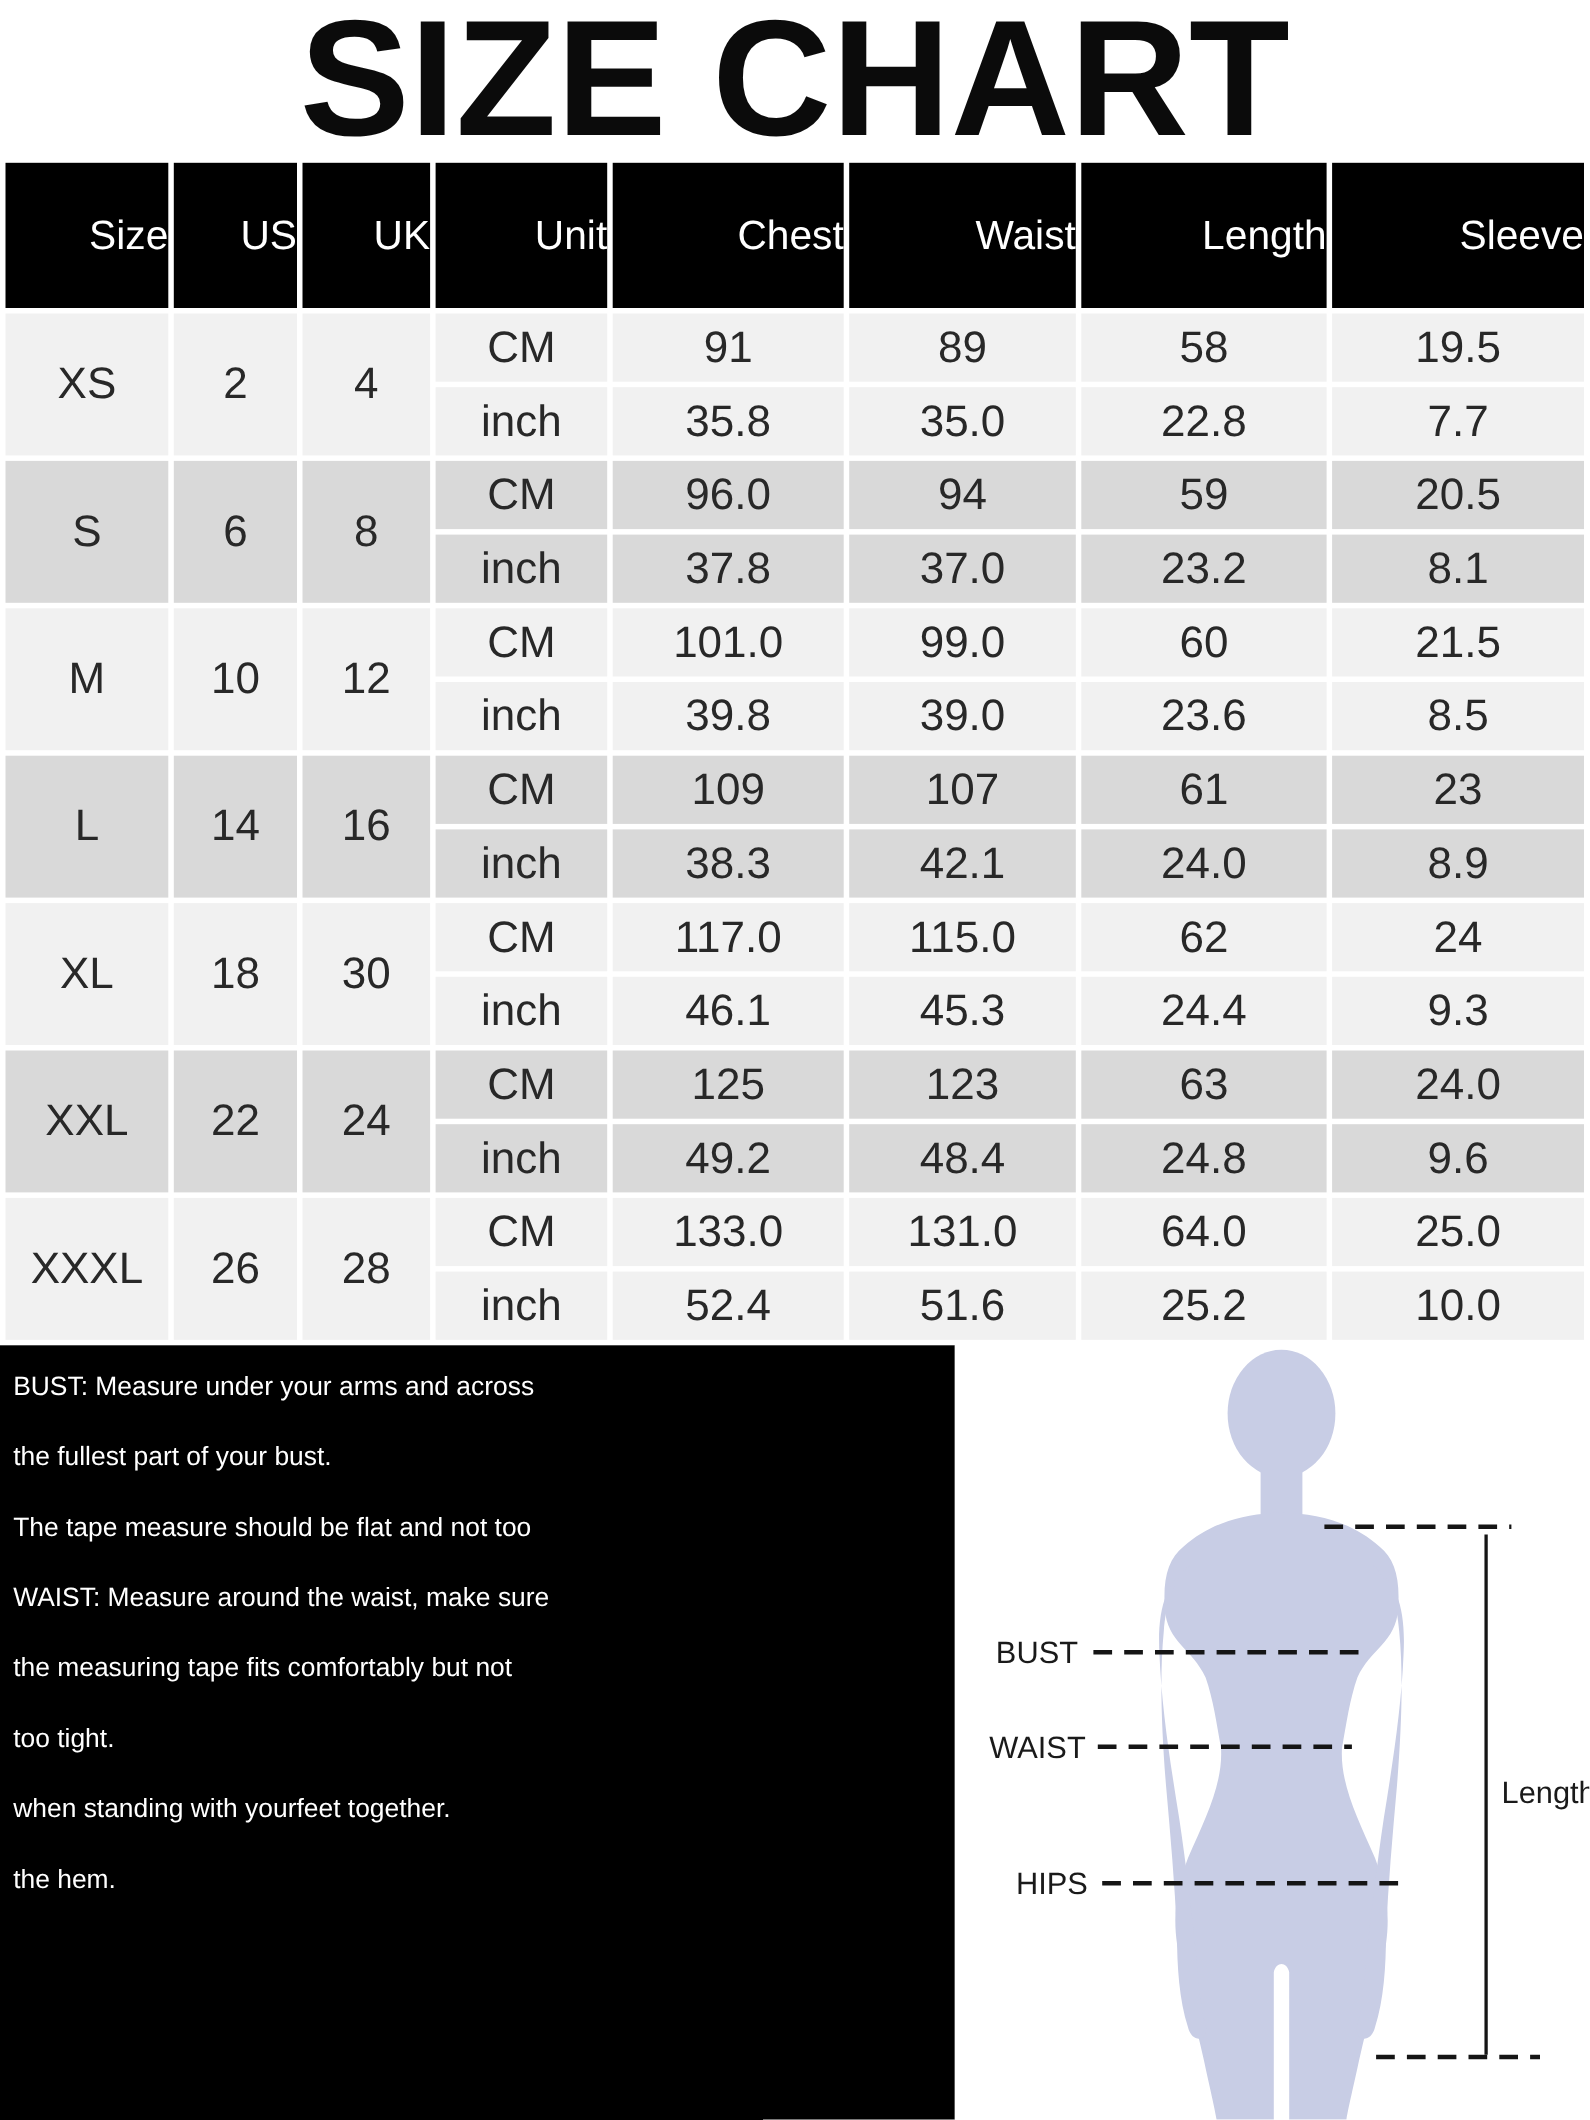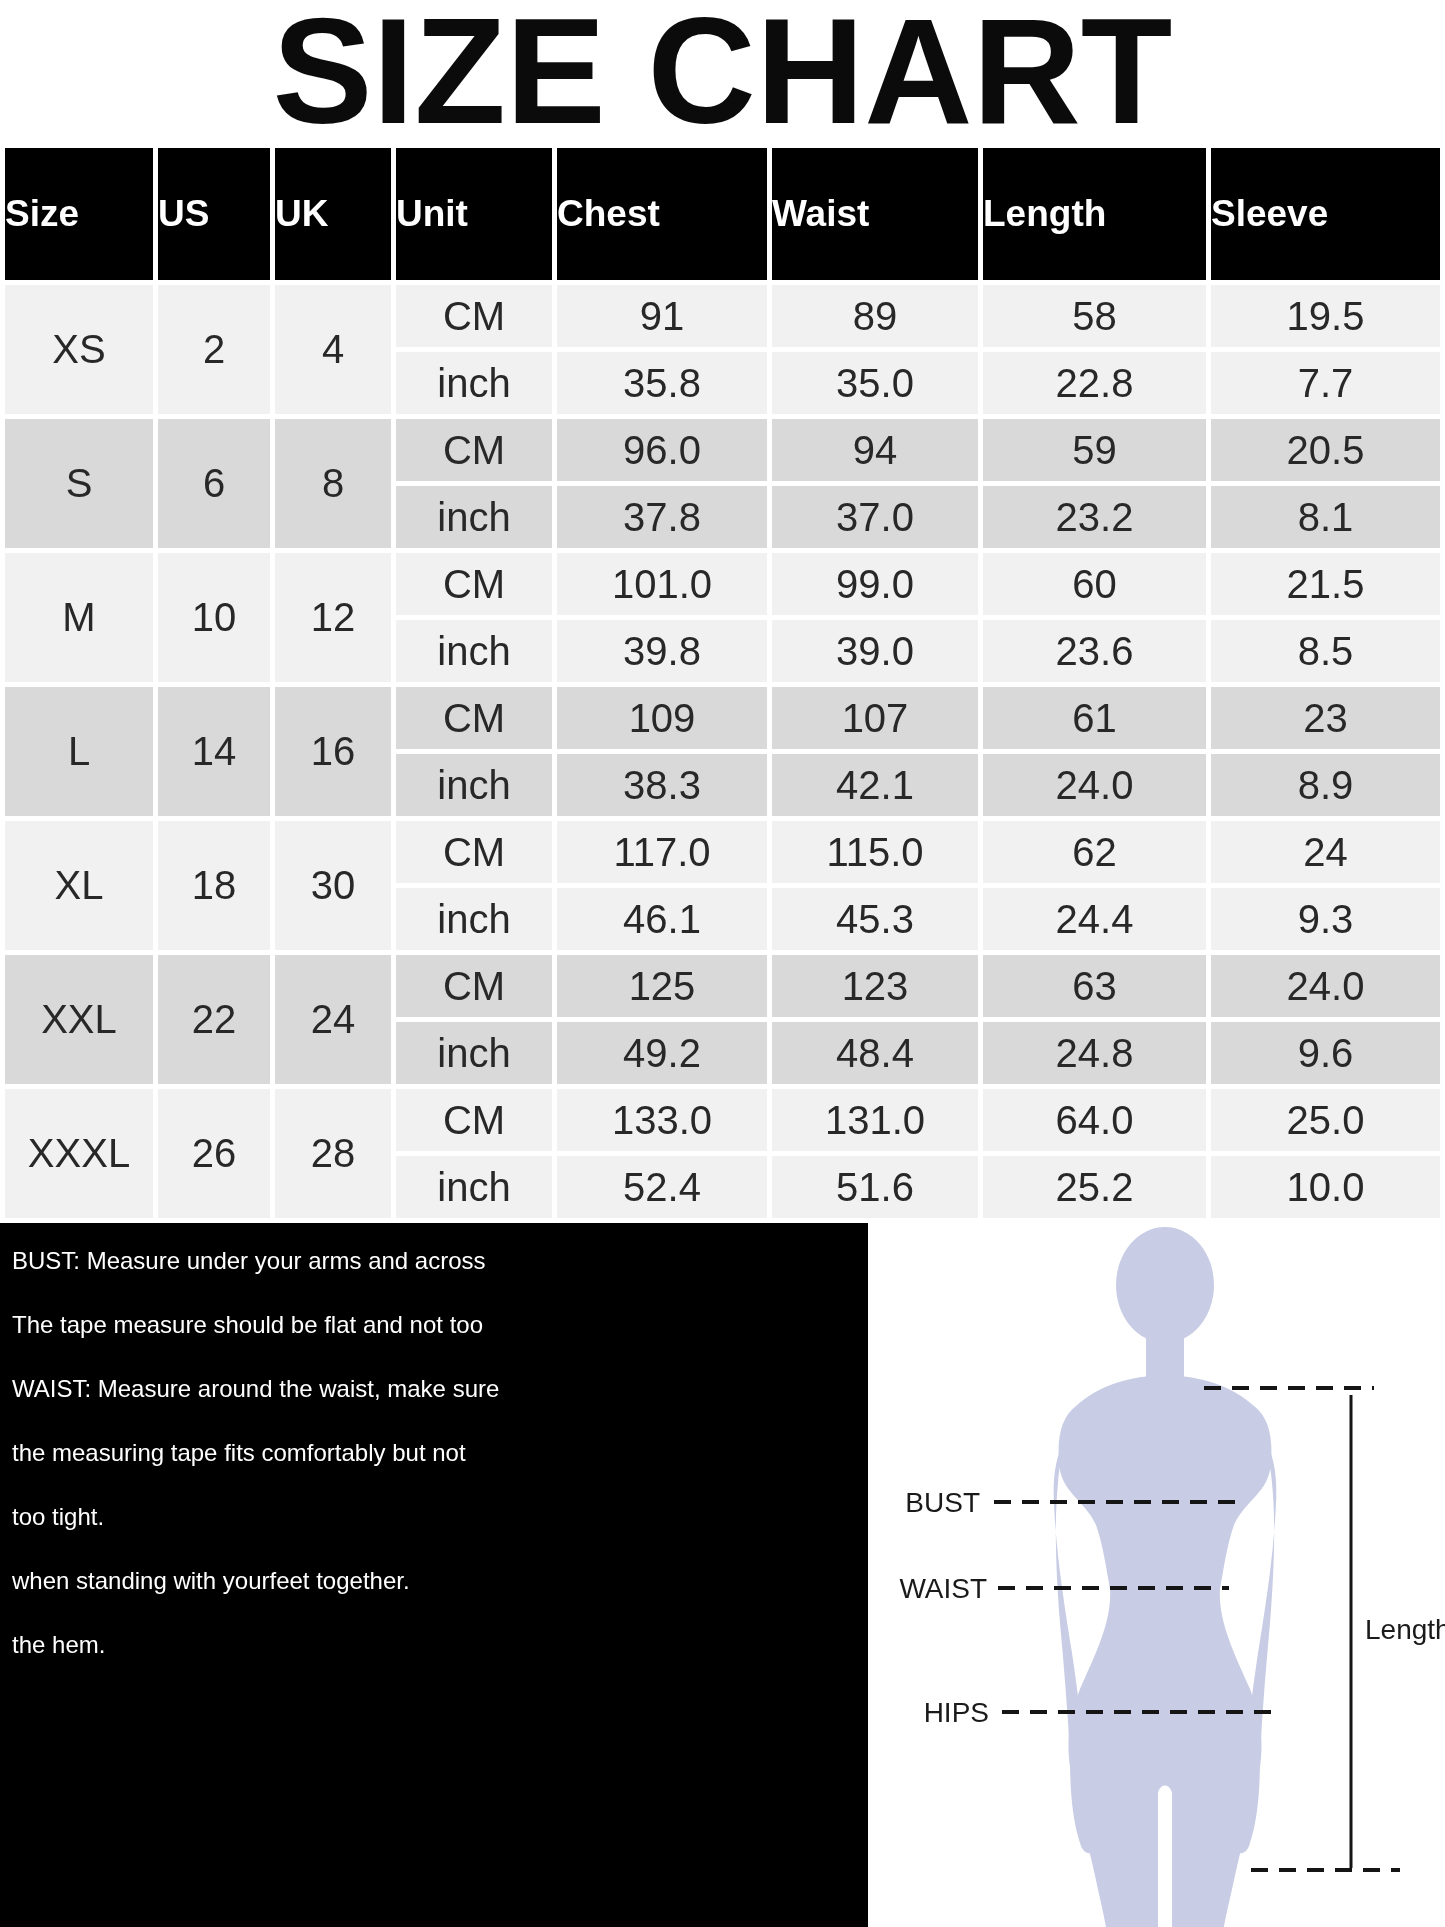--- a/index.html
+++ b/index.html
@@ -8,22 +8,22 @@
     font-family:"Liberation Sans", sans-serif;
   }
   .title-wrap{height:143px;display:flex;align-items:center;justify-content:center;}
   .title-wrap span{
     font-size:150px;font-weight:700;color:#0b0b0b;white-space:nowrap;letter-spacing:0px;
   }
   table.size-table{
     width:1445px;border-collapse:separate;border-spacing:5px;table-layout:fixed;
   }
   table.size-table th{
-    background:#000000;color:#ffffff;font-size:37px;font-weight:700;height:132px;
-    text-align:left;padding:0;
+    background:#000000;color:#ffffff;font-size:37px;font-weight:400;height:132px;
+    text-align:right;padding:0;
   }
   table.size-table td{
     text-align:center;font-size:40px;color:#282828;height:62px;padding:0;
   }
   tr.gl td{background:#f1f1f1;}
   tr.gd td{background:#d9d9d9;}
   .bottom{display:flex;height:704px;}
   .guide{
     width:868px;background:#000000;color:#ffffff;box-sizing:border-box;
     padding:6px 0 0 12px;overflow:hidden;
@@ -183,20 +183,21 @@
           <td>51.6</td>
           <td>25.2</td>
           <td>10.0</td>
         </tr>
       </tbody>
   </table>
 
   <div class="bottom">
     <div class="guide">
         <div class="ln">BUST: Measure under your arms and across</div>
+        <div class="ln">the fullest part of your bust.</div>
         <div class="ln">The tape measure should be flat and not too</div>
         <div class="ln">WAIST: Measure around the waist, make sure</div>
         <div class="ln">the measuring tape fits comfortably but not</div>
         <div class="ln">too tight.</div>
         <div class="ln">when standing with yourfeet together.</div>
         <div class="ln">the hem.</div>
       </div>
 
     <div class="diagram">
       <svg width="577" height="704" viewBox="0 0 577 704">

